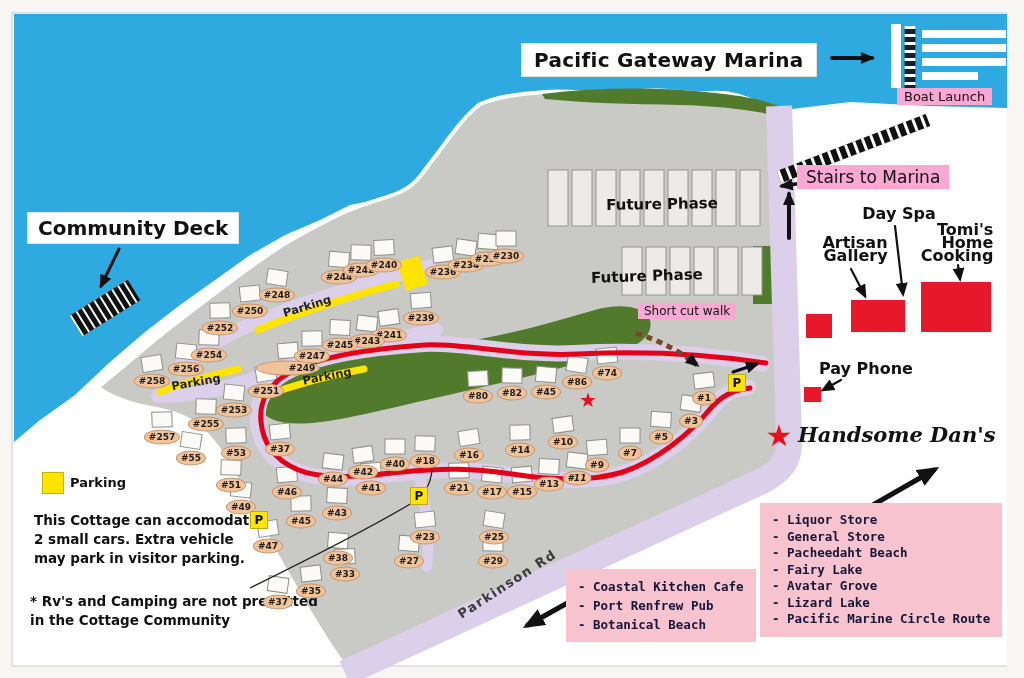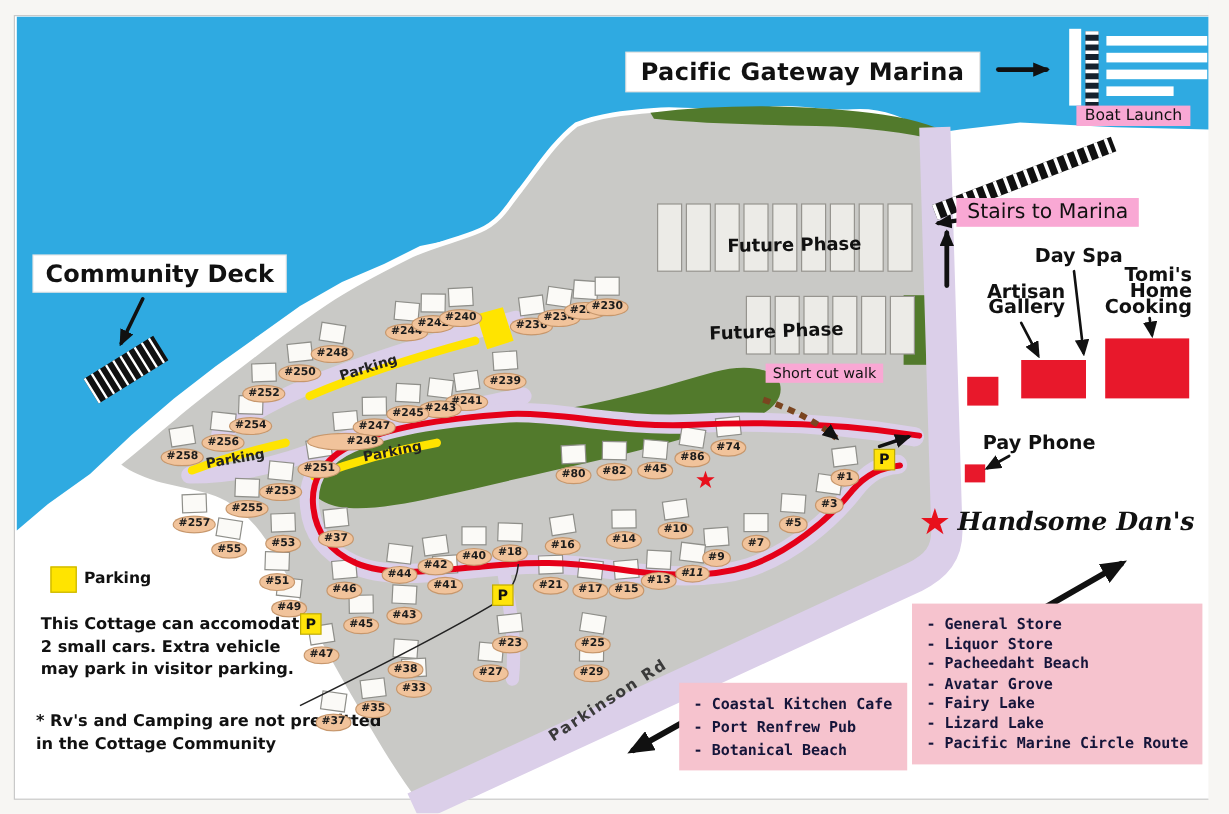--- a/index.html
+++ b/index.html
@@ -236,25 +236,25 @@
   <div class="lbl notes" style="left:30px;top:592px;">* Rv's and Camping are not premitted
 in the Cottage Community</div>
 
   <div class="info-box info-south" style="left:566px;top:569px;">
     <div>- Coastal Kitchen Cafe</div>
     <div>- Port Renfrew Pub</div>
     <div>- Botanical Beach</div>
   </div>
 
   <div class="info-box info-east" style="left:760px;top:503px;">
+    <div>- Liquor Store</div>
     <div>- General Store</div>
-    <div>- Liquor Store</div>
     <div>- Pacheedaht Beach</div>
+    <div>- Fairy Lake</div>
     <div>- Avatar Grove</div>
-    <div>- Fairy Lake</div>
     <div>- Lizard Lake</div>
     <div>- Pacific Marine Circle Route</div>
   </div>
 <div class="lot-badge" style="left: 152px; top: 381px;">#258</div>
       <div class="lot-badge" style="left: 186px; top: 369px;">#256</div>
       <div class="lot-badge" style="left: 209px; top: 355px;">#254</div>
       <div class="lot-badge" style="left: 220px; top: 328px;">#252</div>
       <div class="lot-badge" style="left: 250px; top: 311px;">#250</div>
       <div class="lot-badge" style="left: 277px; top: 295px;">#248</div>
       <div class="lot-badge" style="left: 339px; top: 277px;">#244</div>

